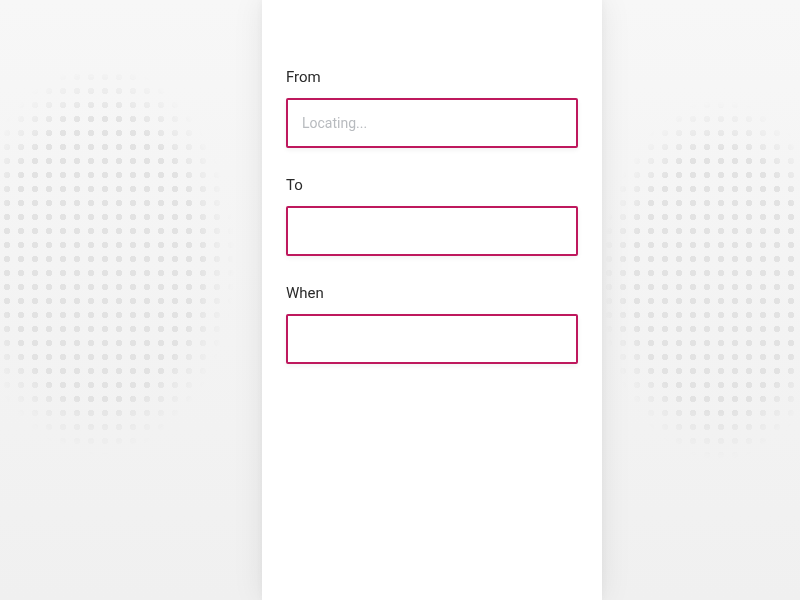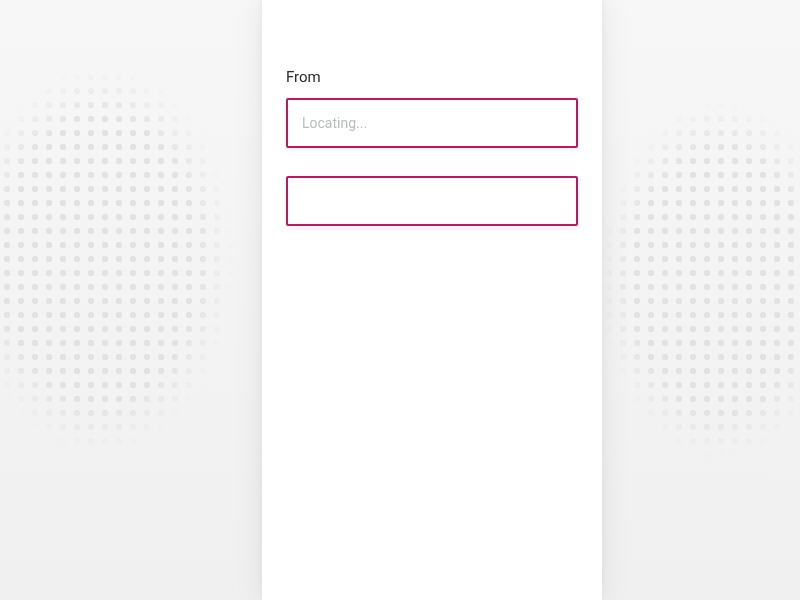--- a/index.html
+++ b/index.html
@@ -68,17 +68,22 @@
 <div class="bg-dots"></div>
 
 <div class="phone">
 
   <div class="field-group">
     <label class="field-label">From</label>
     <input class="field-input" type="text" placeholder="Locating..." style="">
   </div>
 
   <div class="field-group">
+    <label class="field-label">To</label>
     <input class="field-input" type="text" placeholder="" style="">
   </div>
 
+  <div class="field-group">
+    <label class="field-label">When</label>
+    <input class="field-input" type="text" placeholder="" style="">
+  </div>
 
 </div>
 
 </body></html>

